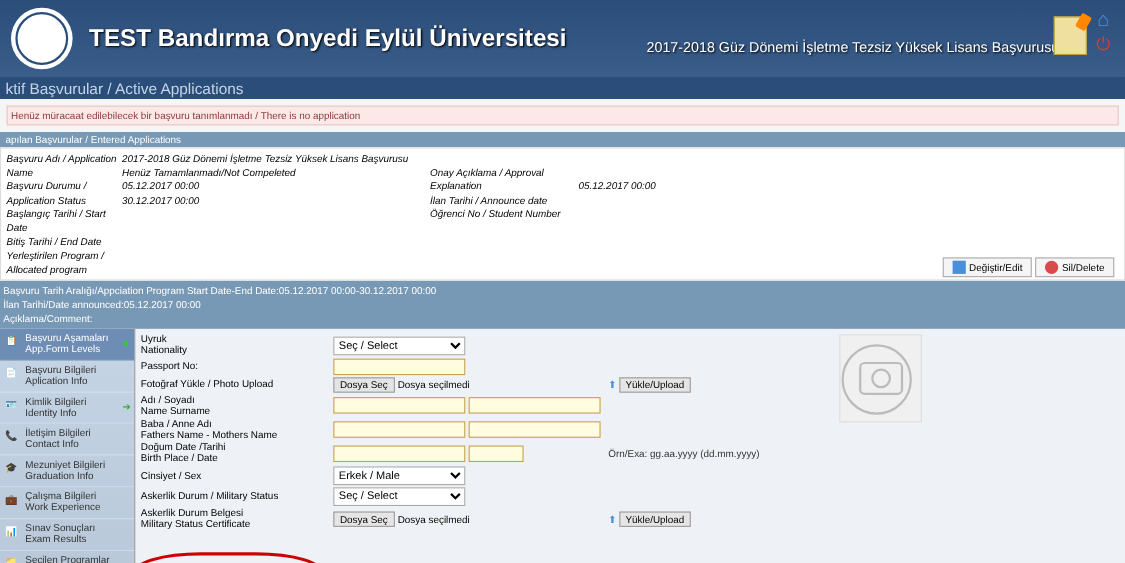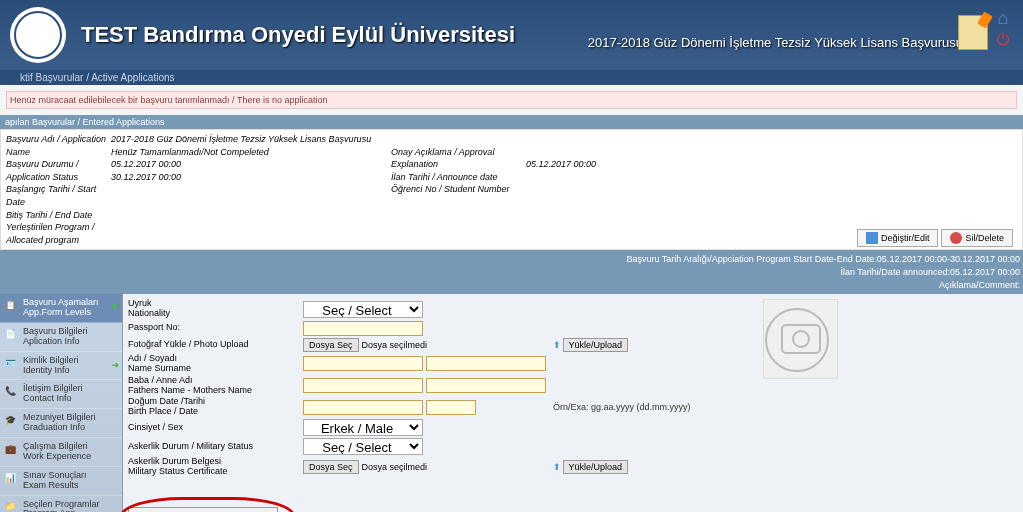--- a/index.html
+++ b/index.html
@@ -6,45 +6,45 @@
 body { background: #f5f5f5; font-size: 10px; }
 .header { background: linear-gradient(to bottom, #2a4d7a, #3a5d8a); color: white; display: flex; align-items: center; padding: 5px 10px; height: 70px; position: relative; }
 .logo { width: 56px; height: 56px; background: white; border-radius: 50%; margin-right: 15px; display: flex; align-items: center; justify-content: center; }
 .logo-inner { width: 48px; height: 48px; border: 2px solid #2a4d7a; border-radius: 50%; }
 .header-title { font-size: 22px; font-weight: bold; text-shadow: 1px 1px 2px #000; }
 .header-subtitle { position: absolute; right: 60px; top: 35px; font-size: 13px; text-shadow: 1px 1px 2px #000; }
 .header-icons { position: absolute; right: 10px; top: 8px; display: flex; flex-direction: column; gap: 2px; }
 .header-icons span { width: 20px; height: 20px; display: flex; align-items: center; justify-content: center; }
 .note-icon { position: absolute; right: 35px; top: 15px; width: 30px; height: 35px; background: #f0e0a0; border: 1px solid #c0a040; }
 .note-icon::after { content: ''; position: absolute; right: -3px; top: -3px; width: 10px; height: 14px; background: #ff8800; border-radius: 2px; transform: rotate(30deg); }
-.breadcrumb { background: #2a4d7a; color: #c5d5e5; font-size: 10px; padding: 2px 20px; }
+.breadcrumb { background: #2a4d7a; color: #c5d5e5; font-size: 14px; padding: 2px 5px; }
 .notice-bar { background: #fde8e8; color: #8b3a3a; text-align: left; font-size: 9px; padding: 3px; border: 1px solid #e5c5c5; margin: 6px; }
 .section-header { background: #7899b5; color: white; font-size: 9px; padding: 2px 5px; }
 .info-grid { display: flex; background: white; font-size: 9px; padding: 3px 5px; border: 1px solid #ddd; }
 .info-col { flex: 1; }
 .info-col.c1 { flex: 0 0 105px; }
 .info-col.c2 { flex: 0 0 280px; }
 .info-col.c3 { flex: 0 0 135px; }
 .info-col.c4 { flex: 1; }
 .info-col div { line-height: 1.4; font-style: italic; }
 .action-buttons { position: absolute; right: 10px; display: flex; gap: 3px; margin-left: 22px; }
 .btn { background: #f5f5f5; border: 1px solid #aaa; padding: 2px 8px; font-size: 9px; cursor: pointer; display: inline-flex; align-items: center; gap: 3px; }
-.info-strip { background: #7899b5; color: white; text-align: right; font-size: 9px; padding: 3px; line-height: 1.4; }
+.info-strip { background: #7899b5; color: white; text-align: left; font-size: 9px; padding: 3px; line-height: 1.4; }
 .main-area { display: flex; background: #eef1f5; min-height: 280px; }
 .sidebar { width: 123px; background: linear-gradient(to bottom, #c5d5e5, #b5c5d5); border-right: 1px solid #999; }
 .sidebar-item { display: flex; align-items: center; padding: 4px 5px; font-size: 9px; color: #333; border-bottom: 1px solid rgba(255,255,255,0.3); cursor: pointer; line-height: 1.1; position: relative; }
 .sidebar-item.active { background: #6d8db5; color: white; }
 .sidebar-item .sicon { width: 14px; height: 14px; margin-right: 4px; flex-shrink: 0; }
 .sidebar-item .arrow { position: absolute; right: 3px; }
 .form-area { flex: 1; display: flex; padding: 5px; position: relative; }
 .form-content { flex: 1; }
 .form-row { display: flex; align-items: center; margin-bottom: 2px; font-size: 9px; }
 .form-label { width: 175px; line-height: 1.1; }
 .form-input { flex: 0 0 245px; }
-.form-input input[type=text], .form-input select { width: 120px; height: 15px; border: 1px solid #c5a050; background: #fffce0; font-size: 13px; text-align: center; }
+.form-input input[type=text], .form-input select { width: 120px; height: 15px; border: 1px solid #c5a050; background: #fffce0; font-size: 10px; }
 .form-input select { width: 120px; height: 17px; background: white; border: 1px solid #aaa; }
 .form-hint { font-size: 9px; color: #333; margin-left: 5px; }
 .file-group { display: flex; align-items: center; gap: 3px; }
 .file-btn { background: #e5e5e5; border: 1px solid #999; padding: 1px 5px; font-size: 9px; }
 .file-status { font-size: 9px; }
 .upload-box { display: flex; align-items: center; gap: 2px; margin-left: 5px; }
 .photo-placeholder { width: 75px; height: 80px; background: #f0f0f0; border: 1px solid #ddd; margin-left: auto; margin-right: 180px; display: flex; align-items: center; justify-content: center; }
 .photo-placeholder .cam { width: 40px; height: 30px; border: 2px solid #bbb; border-radius: 5px; position: relative; }
 .photo-placeholder .cam::before { content: ''; position: absolute; top: 50%; left: 50%; width: 14px; height: 14px; border: 2px solid #bbb; border-radius: 50%; transform: translate(-50%, -50%); }
 .photo-placeholder .cam::after { content: ''; position: absolute; top: -18px; left: -18px; width: 60px; height: 60px; border: 2px solid #bbb; border-radius: 50%; }

